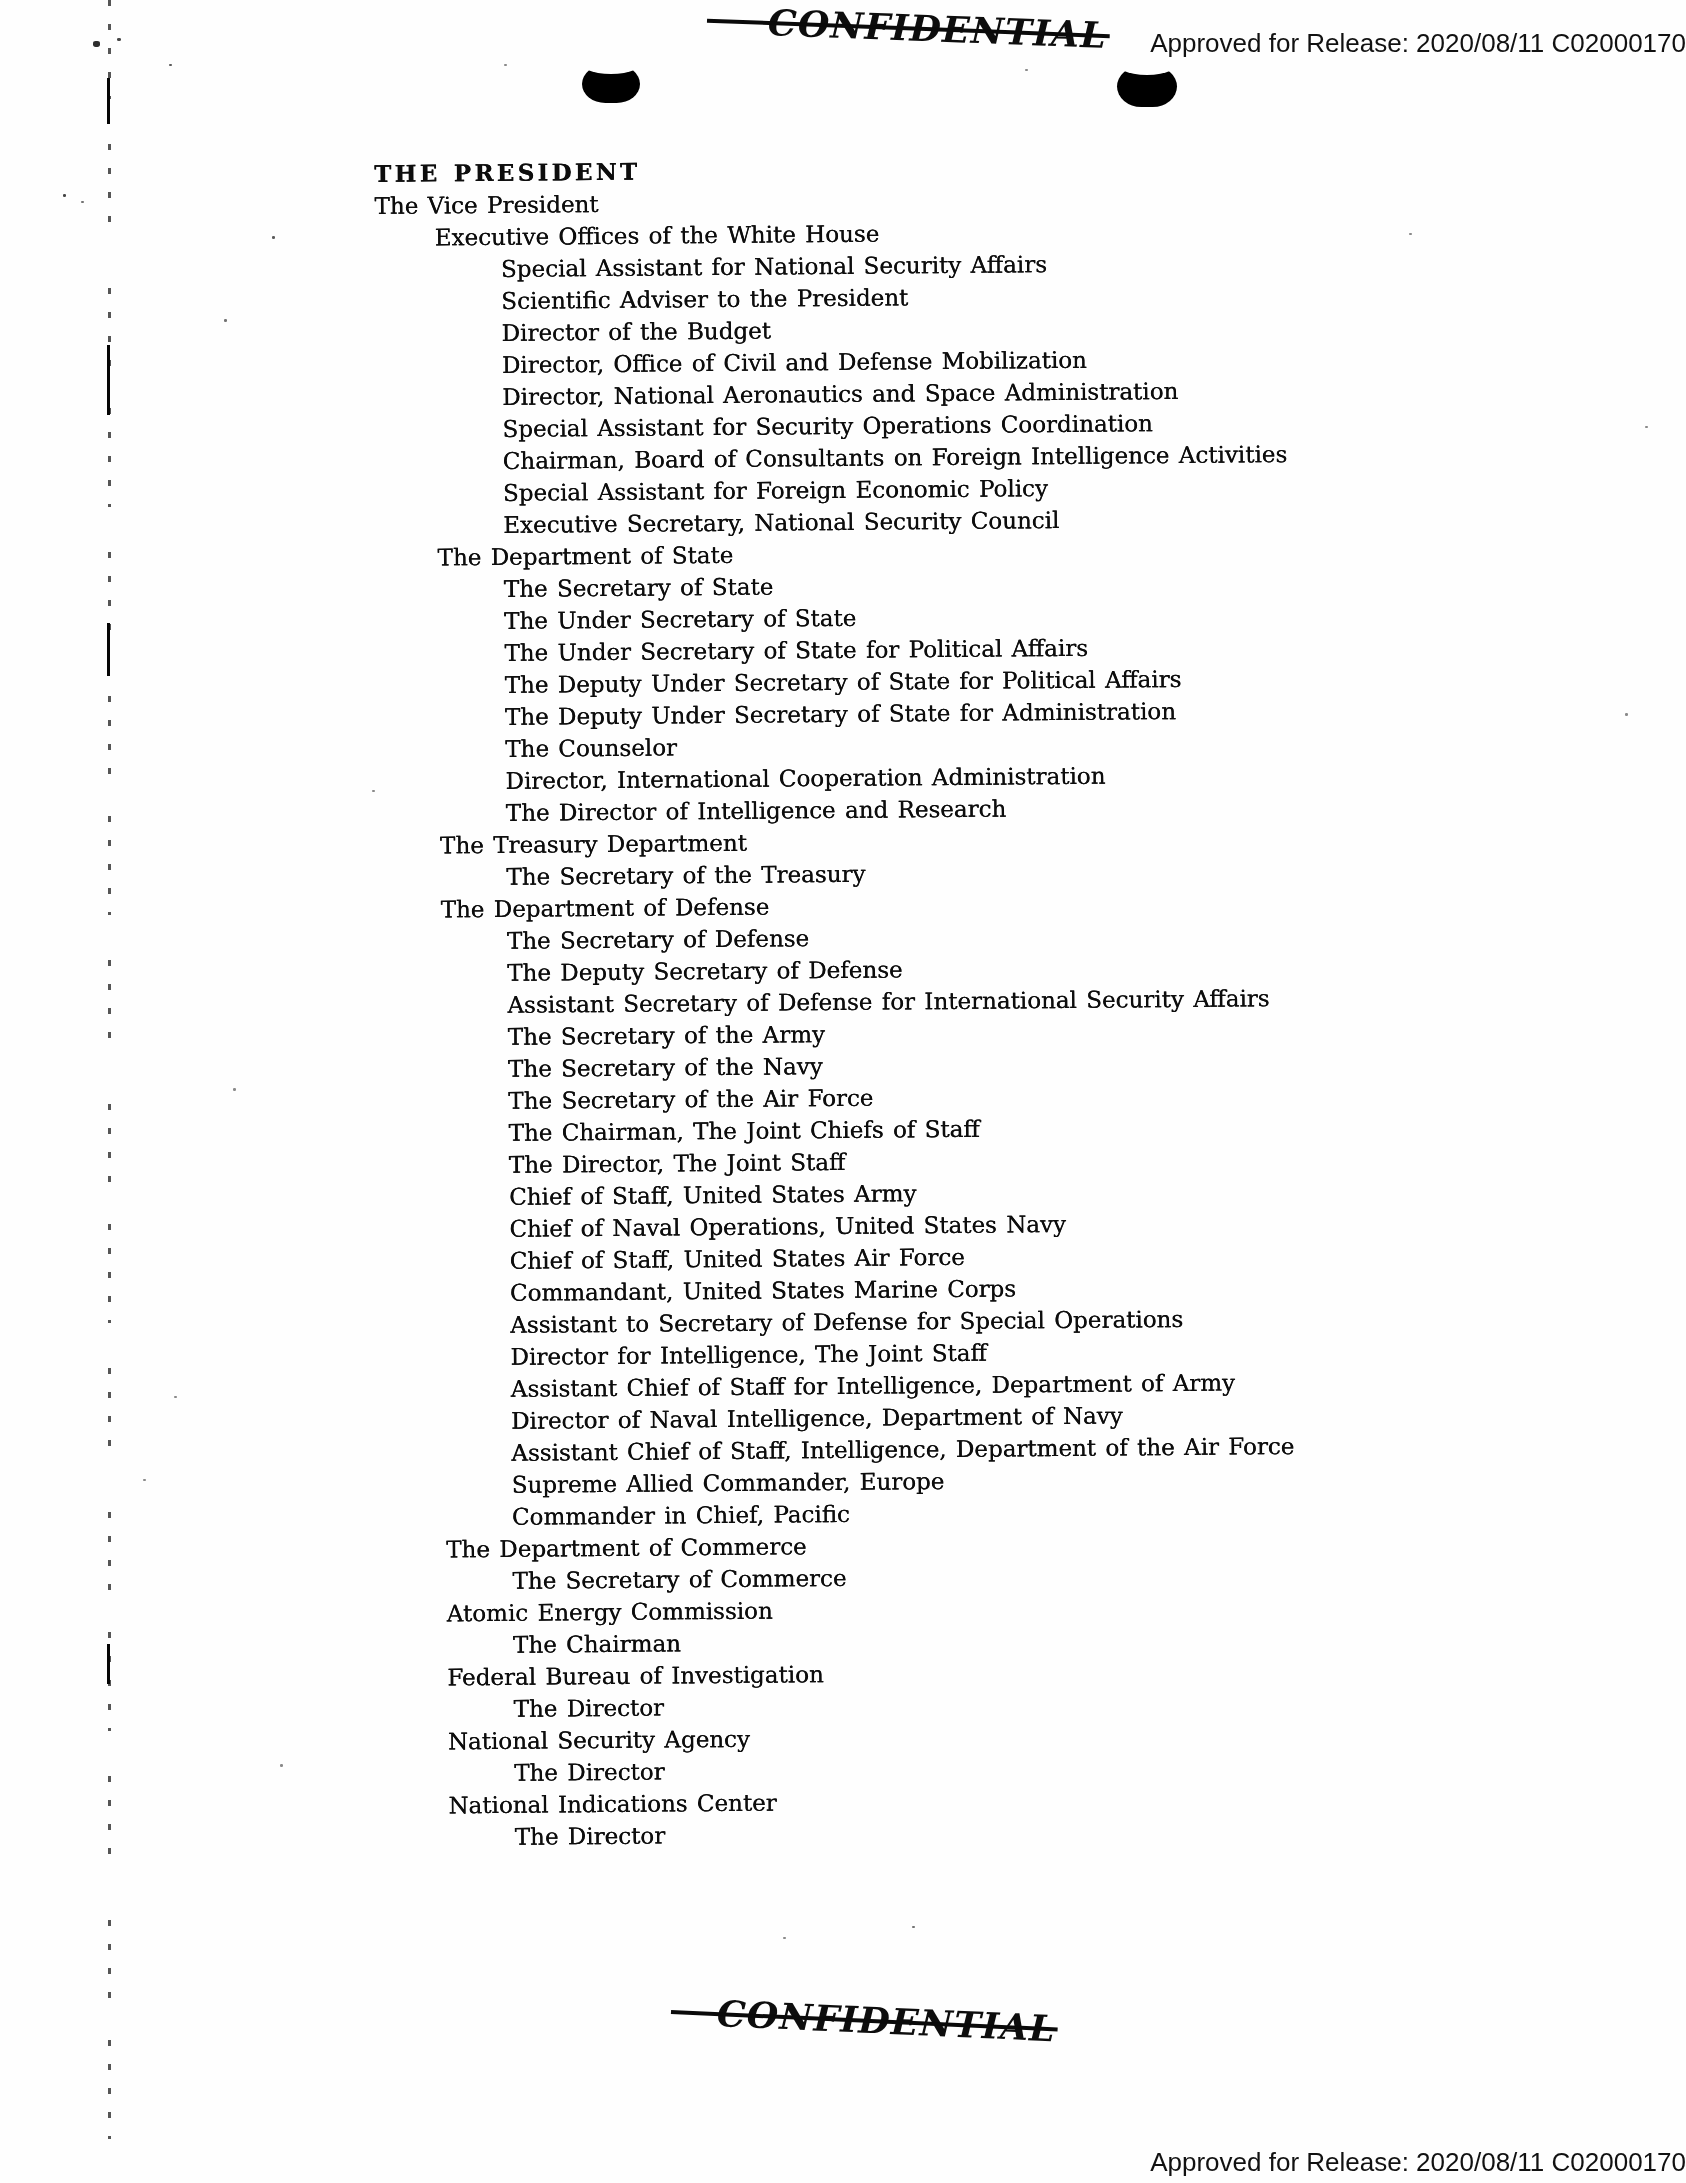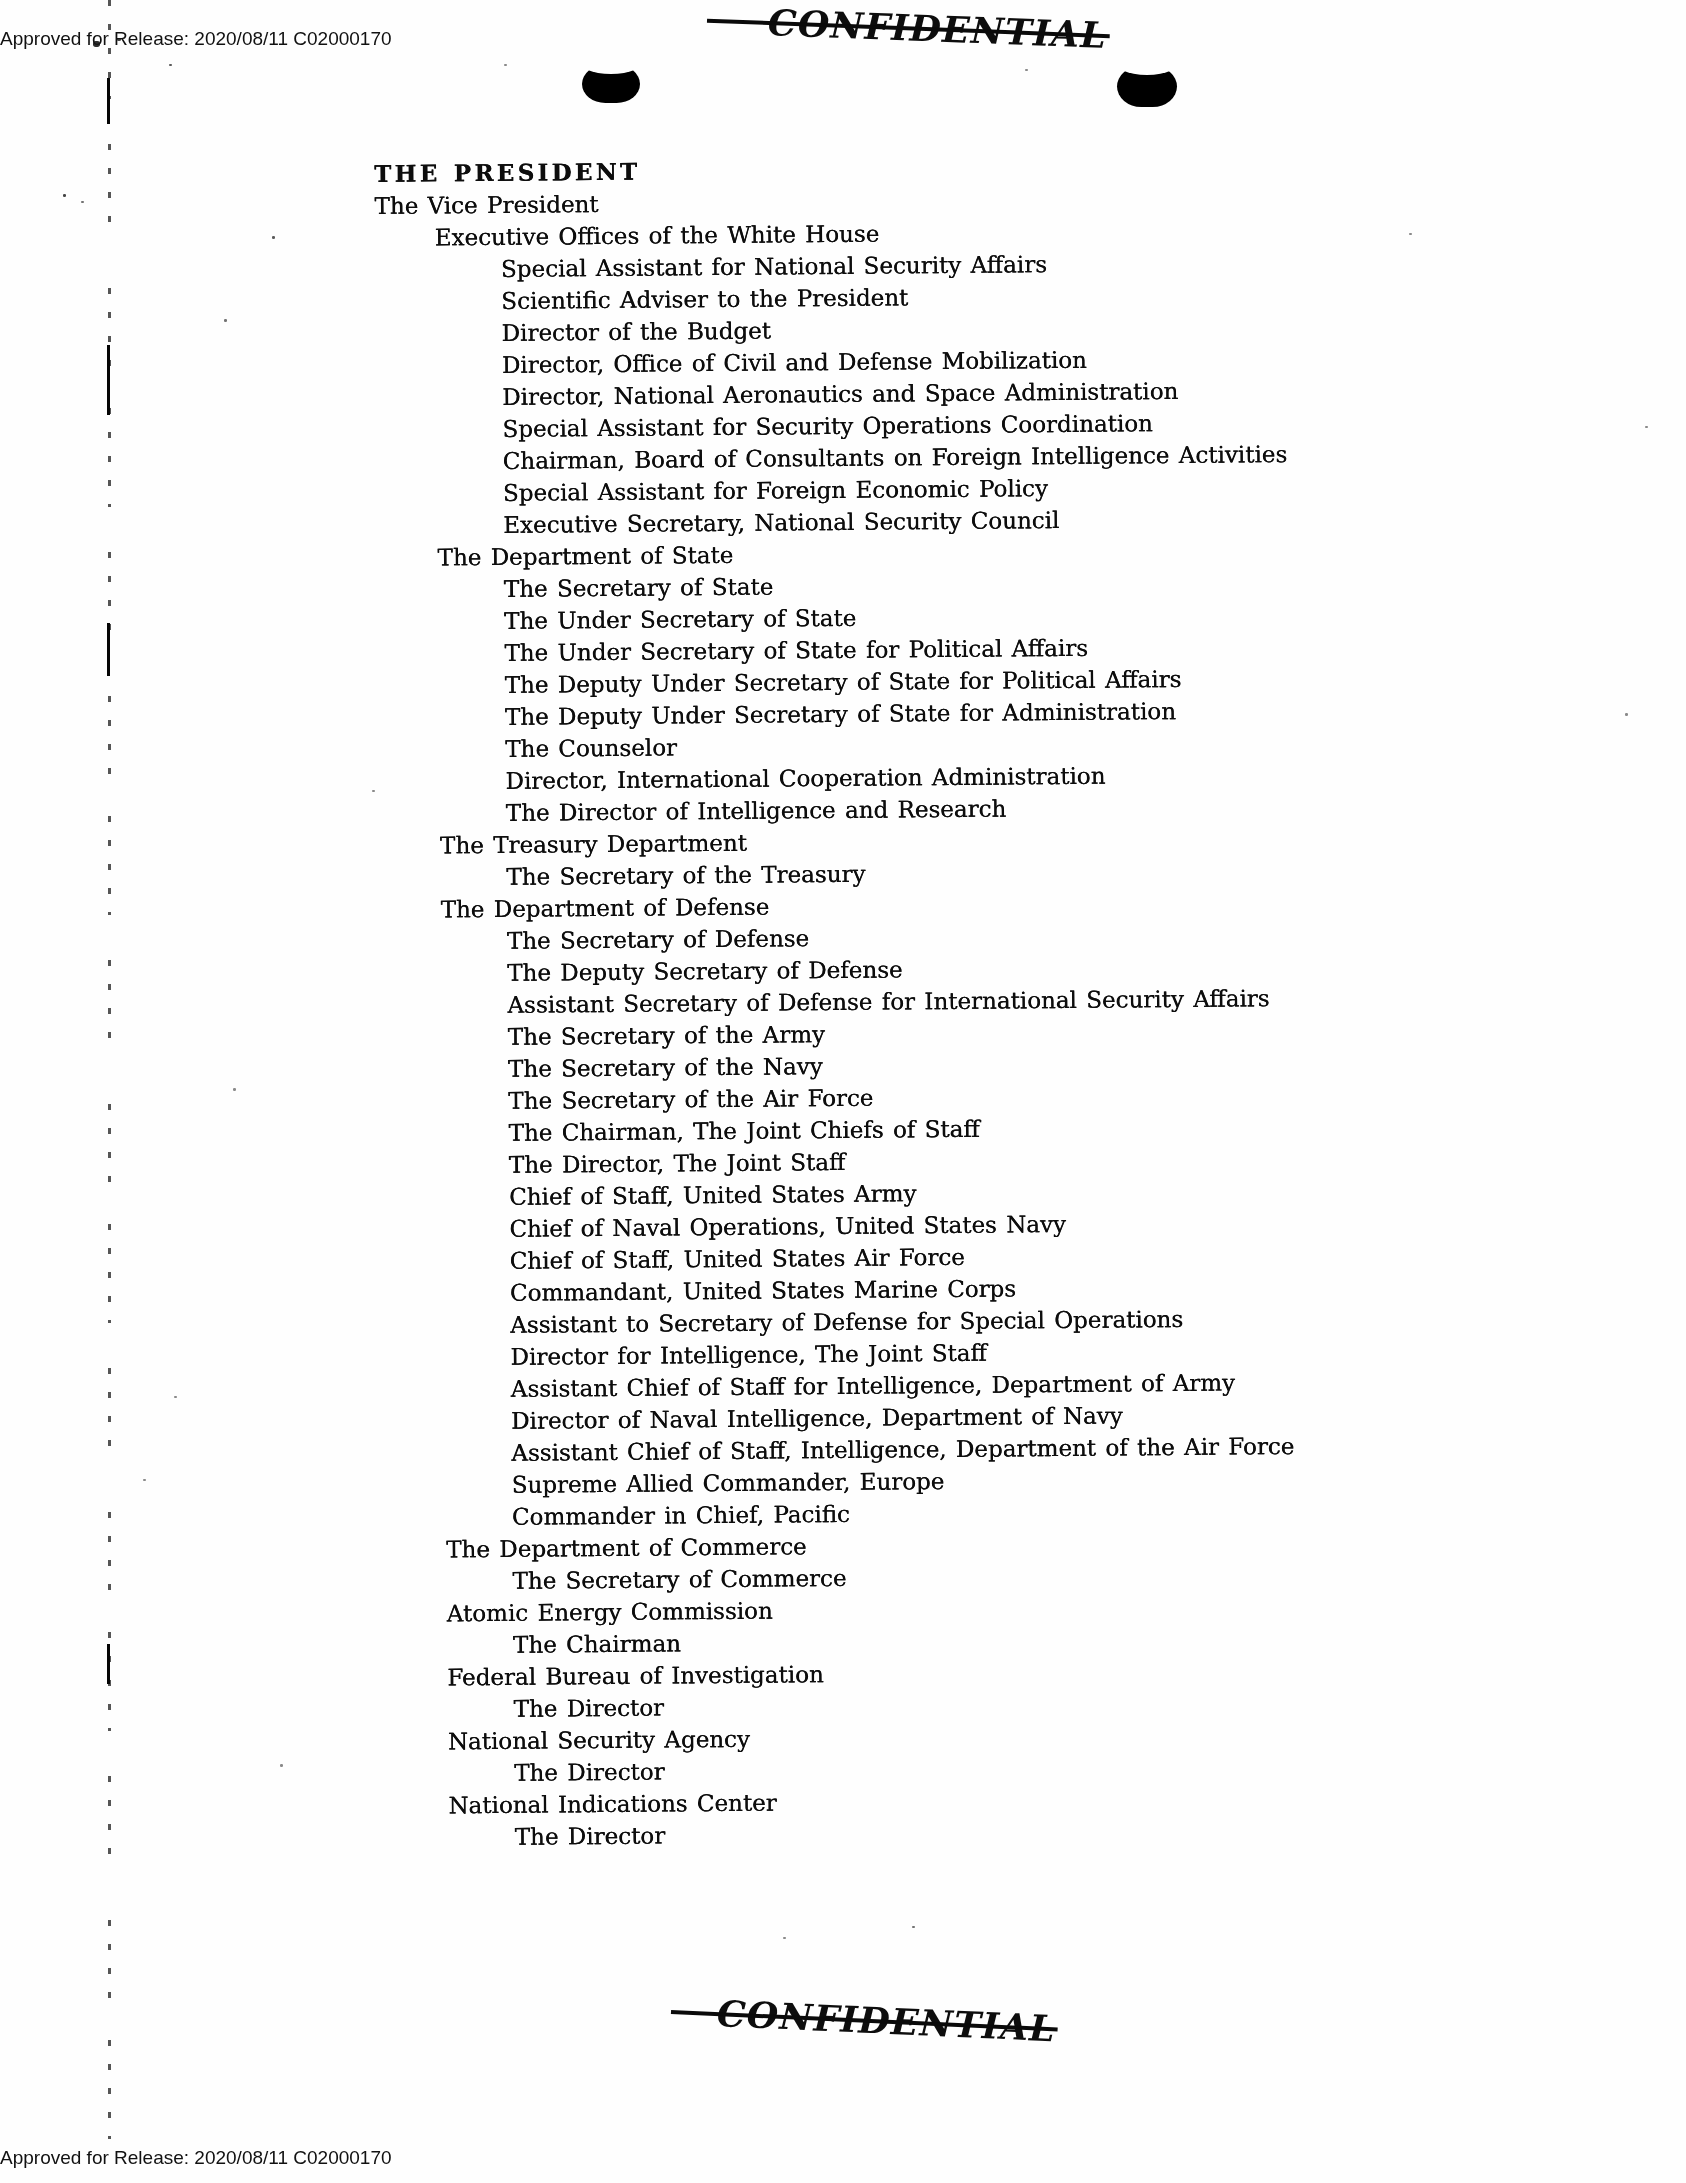--- a/index.html
+++ b/index.html
@@ -36,23 +36,23 @@
     white-space:nowrap;
   }
   .conf::before{
     content:'';position:absolute;top:47%;height:4.6px;background:#0a0a0a;
   }
   .conf-top{left:768px;top:1.3px;font-size:36px;transform:rotate(2.2deg);transform-origin:left center;}
   .conf-top::before{left:-61px;right:-2.7px;}
   .conf-bottom{left:717px;top:1992px;font-size:36px;transform:rotate(2.6deg);transform-origin:left center;}
   .conf-bottom::before{left:-46px;right:-1.3px;}
   .approved{
-    position:absolute;left:0;width:1686px;text-align:left;
+    position:absolute;left:0;width:1686px;text-align:right;
     font-family:"Liberation Sans", sans-serif;
-    font-size:19px;color:#111;letter-spacing:0px;
+    font-size:26px;color:#111;letter-spacing:0px;
     white-space:nowrap;
   }
   .approved-top{top:28px;}
   .approved-bottom{top:2147px;}
   
   .dist-list{
     position:absolute;left:374px;top:158px;width:1127px;
     transform:rotate(-0.5deg);transform-origin:top left;
     font-size:23px;line-height:32px;
     text-shadow:0.3px 0 0 currentColor;

